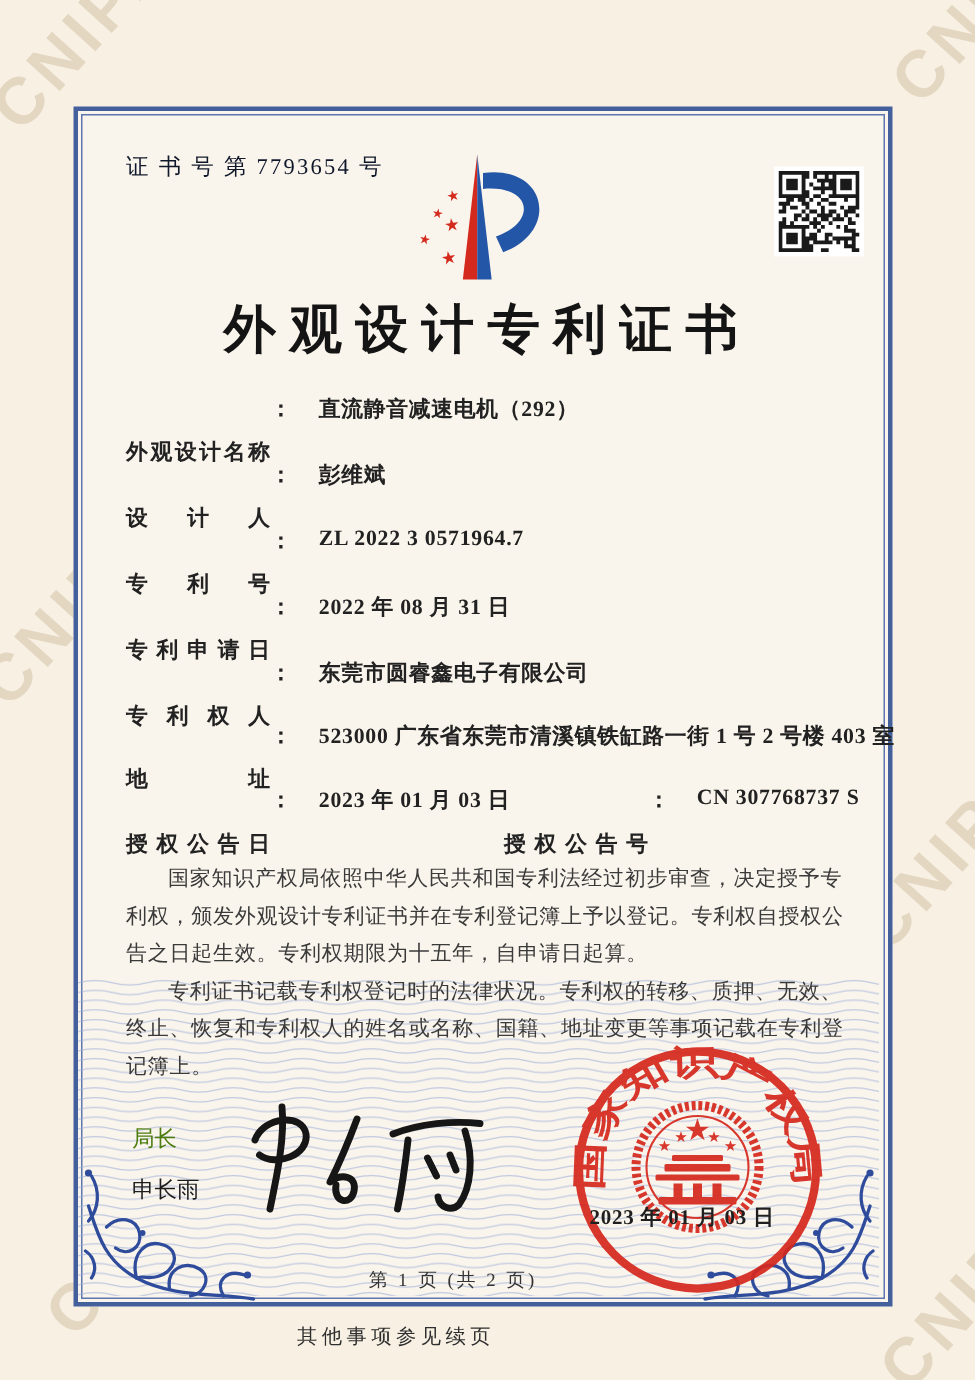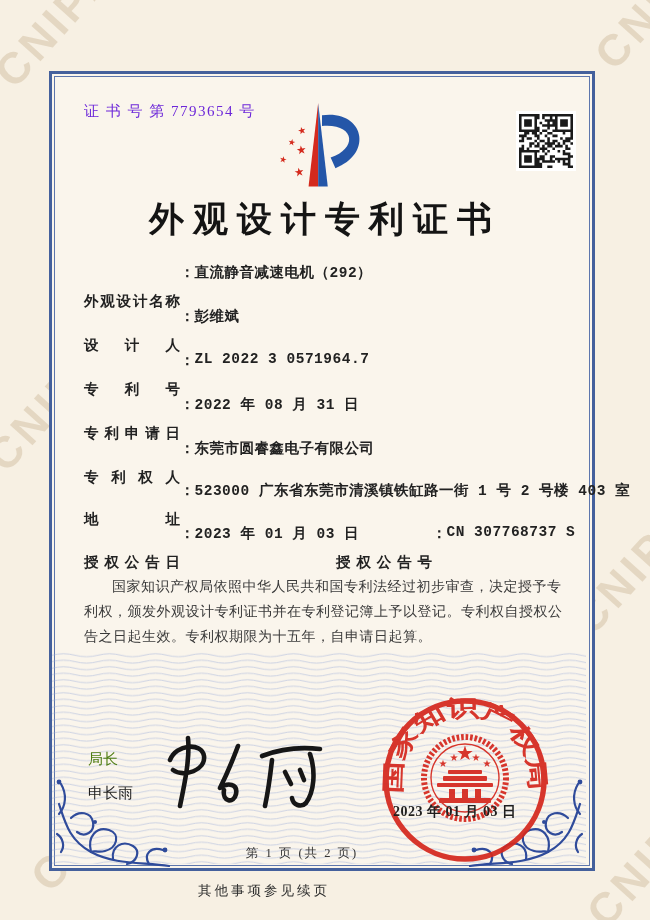--- a/index.html
+++ b/index.html
@@ -16,32 +16,32 @@
   .wm7{left:570px;top:838px;}
 
   
   .frame{position:absolute;left:49px;top:71px;width:540px;height:794px;
          border:3px solid #44609c;background:#faf5ec;}
   .frame-inner{position:absolute;left:2px;top:2px;right:2px;bottom:2px;border:1px solid #5d76ad;}
 
   
   .waves{position:absolute;left:52px;top:652px;width:534px;height:212px;z-index:1;opacity:.85;}
 
-  .cert-no{position:absolute;left:84px;top:102px;font-size:15px;letter-spacing:1.5px;color:#6d28d9;z-index:3;}
+  .cert-no{position:absolute;left:84px;top:102px;font-size:15px;letter-spacing:1.5px;color:#0f172a;z-index:3;}
 
   .logo{position:absolute;left:260px;top:100px;width:124px;height:96px;z-index:3;}
   .qr{position:absolute;left:516px;top:111px;width:60px;height:60px;background:#fff;z-index:3;padding:3px;box-sizing:border-box;}
 
   .title{position:absolute;left:0;top:196px;width:650px;text-align:center;font-size:35px;font-weight:700;
          letter-spacing:9px;color:#141414;z-index:3;font-family:Liberation Mono, monospace;}
 
   .field-row{position:absolute;left:84px;height:22px;font-size:14.5px;color:#222;font-weight:600;white-space:nowrap;z-index:3;}
   .lbl{display:inline-block;width:96px;text-align:justify;text-align-last:justify;text-justify:inter-character;vertical-align:top;margin-top:29px;}
   .colon{display:inline-block;vertical-align:top;}
-  .val{display:inline-block;margin-left:0;vertical-align:top;letter-spacing:.5px;font-family:Liberation Mono, monospace;}
+  .val{display:inline-block;margin-left:18px;vertical-align:top;letter-spacing:.5px;}
   .pair2{position:absolute;left:252px;top:0;white-space:nowrap;}
 
   .row-name{top:263px;} .row-designer{top:307px;} .row-patno{top:351px;}
   .row-appdate{top:395px;} .row-patentee{top:439px;} .row-addr{top:481px;} .row-grant{top:524px;}
 
   .body-text{position:absolute;left:84px;top:550px;width:484px;font-size:14px;line-height:25px;
              color:#3a3a3a;z-index:3;margin-top:24px;}
   .body-text p{margin:0;text-indent:2em;letter-spacing:.5px;}
 
   .signer-title{position:absolute;left:88px;top:750px;font-size:15px;color:#4d7c0f;z-index:4;font-family:"Liberation Sans","DejaVu Sans",sans-serif;}
@@ -164,20 +164,21 @@
     <span>
       <span class="lbl">授权公告日</span><span class="colon">：</span><span class="val">2023 年 01 月 03 日</span>
     </span>
     <span class="pair2">
       <span class="lbl">授权公告号</span><span class="colon">：</span><span class="val">CN 307768737 S</span>
     </span>
   </div>
 
   <div class="body-text">
     <p>国家知识产权局依照中华人民共和国专利法经过初步审查，决定授予专利权，颁发外观设计专利证书并在专利登记簿上予以登记。专利权自授权公告之日起生效。专利权期限为十五年，自申请日起算。</p>
+    <p>专利证书记载专利权登记时的法律状况。专利权的转移、质押、无效、终止、恢复和专利权人的姓名或名称、国籍、地址变更等事项记载在专利登记簿上。</p>
   </div>
 
   <div class="signer-title">局长</div>
   <div class="signer-name">申长雨</div>
   <svg class="signature" viewBox="0 0 185 88">
     <g stroke="#161616" fill="none" stroke-width="4.6" stroke-linecap="round" stroke-linejoin="round">
       <path d="M30,6 C32,26 27,50 22,74"></path>
       <path d="M12,28 C18,12 44,10 46,24 C48,38 26,46 15,38"></path>
       <path d="M80,14 C74,30 68,44 62,56 C70,50 80,52 78,62 C76,72 64,70 66,58"></path>
       <path d="M104,24 C122,17 144,15 162,17"></path>

